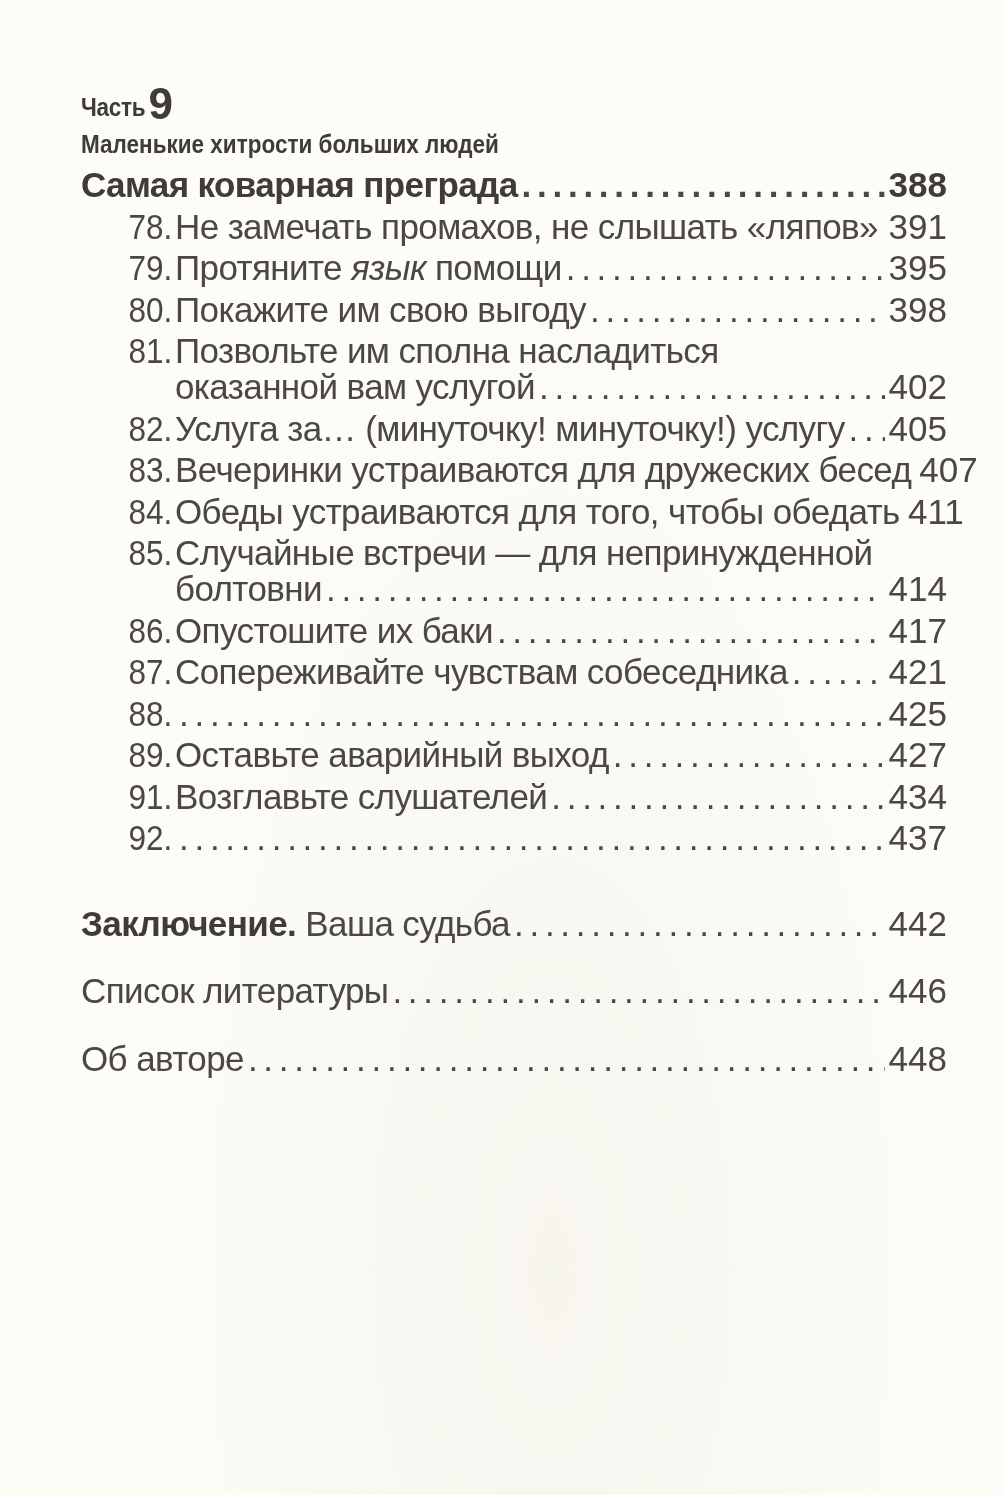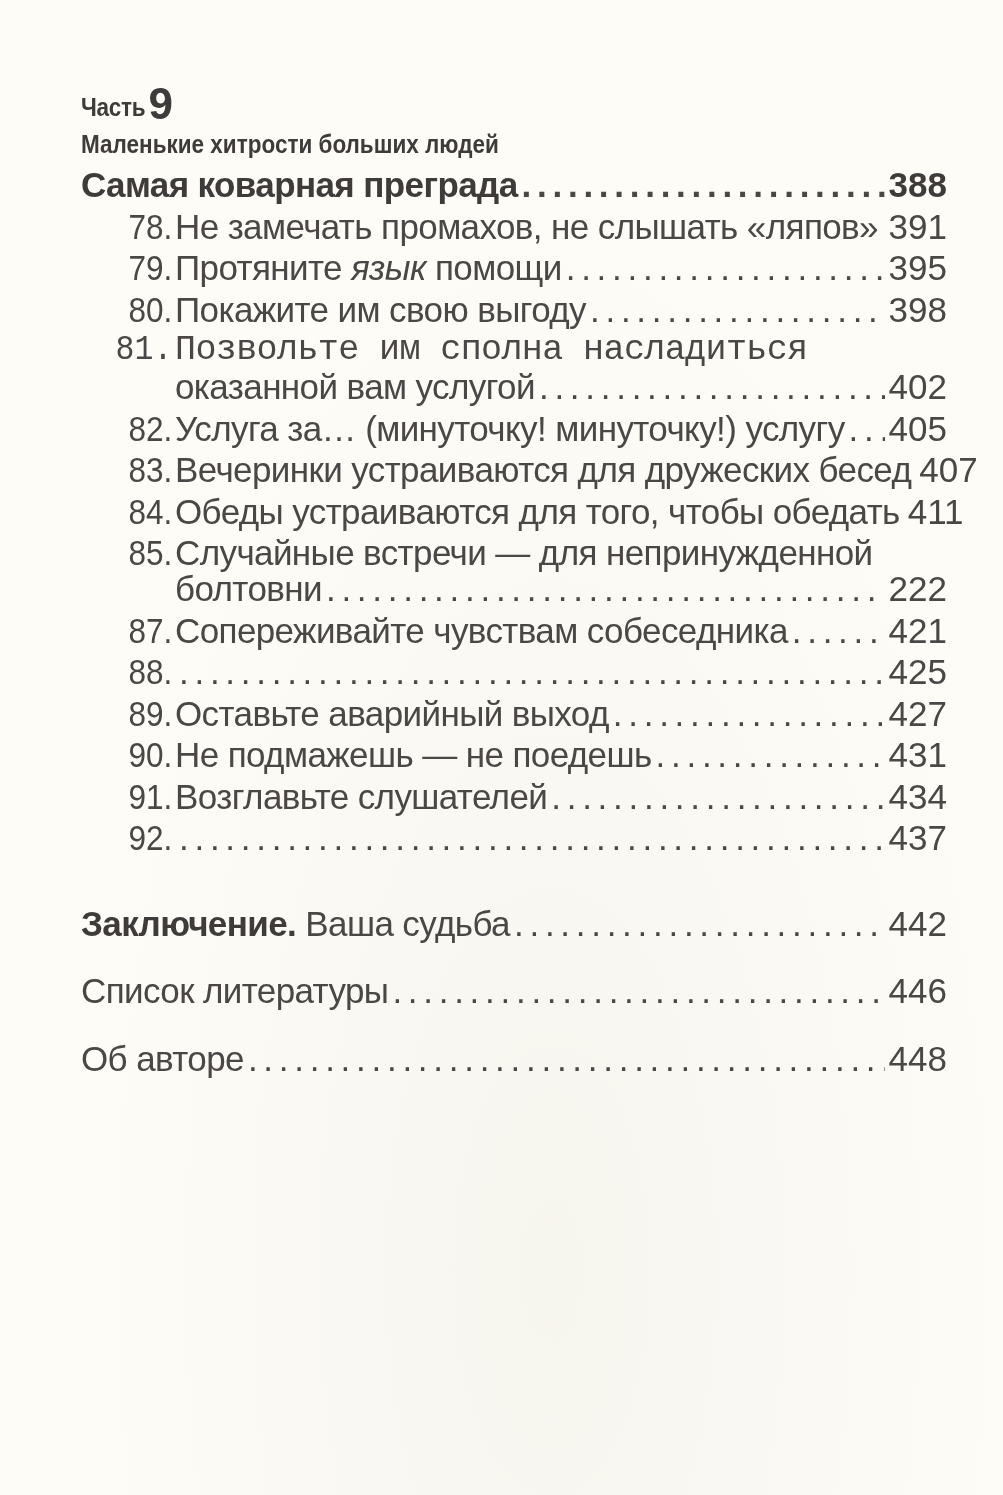--- a/index.html
+++ b/index.html
@@ -92,21 +92,21 @@
       margin: 0 4px;
       letter-spacing: 4px;
       color: #4a4746;
     }
     .row .dots::before {
       content: ". . . . . . . . . . . . . . . . . . . . . . . . . . . . . . . . . . . . . . . . . . . . . . . . . . . . . . . . . . . . . . . . . . . . . . . . . . . . . . . . . . . . . . . .";
       letter-spacing: -2px;
     }
     .row .page-no {
       flex: 0 0 auto;
-      text-align: left;
+      text-align: right;
       min-width: 56px;
     }
     .row.section {
       font-weight: bold;
       color: #3e3b3a;
     }
     .row.section .page-no {
       font-weight: bold;
     }
     .row .cont {
@@ -150,21 +150,21 @@
     </div>
 
     <div class="row">
       <span class="num">80.</span>
       <span class="label">Покажите им свою выгоду</span>
       <span class="dots"></span>
       <span class="page-no">398</span>
     </div>
 
     <div>
-      <div class="row" style="height:36px;line-height:41.5px;font-family:Liberation Mono, monospace;">
+      <div class="row" style="height:36px;line-height:41.5px;">
         <span class="num">81.</span>
         <span class="label">Позвольте им сполна насладиться</span>
       </div>
       <div class="row">
         <span class="label cont">оказанной вам услугой</span>
         <span class="dots"></span>
         <span class="page-no">402</span>
       </div>
     </div>
 
@@ -190,24 +190,30 @@
     </div>
 
     <div>
       <div class="row" style="height:36px;line-height:41.5px;">
         <span class="num">85.</span>
         <span class="label">Случайные встречи — для непринужденной</span>
       </div>
       <div class="row">
         <span class="label cont">болтовни</span>
         <span class="dots"></span>
-        <span class="page-no">222</span>
-      </div>
-    </div>
-
+        <span class="page-no">414</span>
+      </div>
+    </div>
+
+    <div class="row">
+      <span class="num">86.</span>
+      <span class="label">Опустошите их баки</span>
+      <span class="dots"></span>
+      <span class="page-no">417</span>
+    </div>
 
     <div class="row">
       <span class="num">87.</span>
       <span class="label">Сопереживайте чувствам собеседника</span>
       <span class="dots"></span>
       <span class="page-no">421</span>
     </div>
 
     <div class="row">
       <span class="num">88.</span>
@@ -215,26 +221,20 @@
       <span class="page-no">425</span>
     </div>
 
     <div class="row">
       <span class="num">89.</span>
       <span class="label">Оставьте аварийный выход</span>
       <span class="dots"></span>
       <span class="page-no">427</span>
     </div>
 
-    <div class="row">
-      <span class="num">90.</span>
-      <span class="label">Не подмажешь — не поедешь</span>
-      <span class="dots"></span>
-      <span class="page-no">431</span>
-    </div>
 
     <div class="row">
       <span class="num">91.</span>
       <span class="label">Возглавьте слушателей</span>
       <span class="dots"></span>
       <span class="page-no">434</span>
     </div>
 
     <div class="row">
       <span class="num">92.</span>

